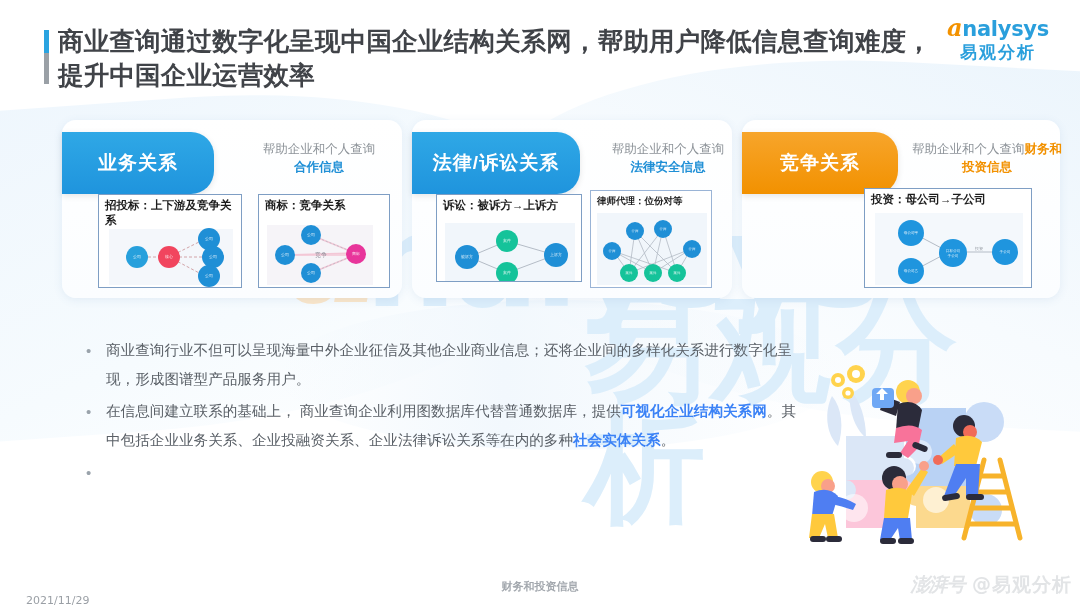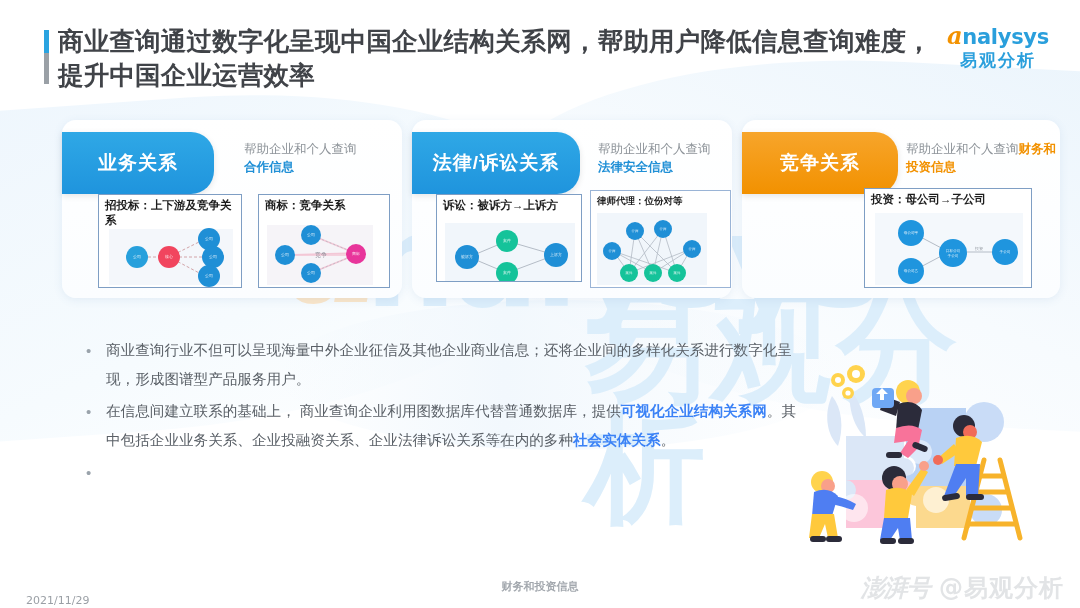--- a/index.html
+++ b/index.html
@@ -55,21 +55,21 @@
   .header{position:absolute;left:0;top:0;width:1080px;height:110px;}
   .title-bar{
     position:absolute;left:44px;top:30px;width:5px;height:54px;
     background:linear-gradient(180deg,#2aa3e0 0%,#2aa3e0 42%,#9aa0a6 42%,#9aa0a6 100%);
   }
   .title{
     position:absolute;left:58px;top:24px;width:880px;
     font-size:25.5px;line-height:34px;font-weight:700;color:#404348;
     letter-spacing:.2px;
   }
-  .logo{position:absolute;right:22px;top:16px;width:120px;height:62px;text-align:center;margin-top:8px;}
+  .logo{position:absolute;right:22px;top:16px;width:120px;height:62px;text-align:center;}
   .logo-en{
     font-size:21px;font-weight:700;color:#2a9fdc;letter-spacing:-.3px;line-height:24px;
     font-family:"DejaVu Sans",sans-serif;white-space:nowrap;
   }
   .logo-en .swirl{color:#f39200;font-style:italic;font-family:"DejaVu Serif",serif;font-size:24px;}
   .logo-cn{
     font-size:17px;font-weight:700;color:#2a9fdc;letter-spacing:2px;line-height:22px;
     font-family:"DejaVu Sans",sans-serif;
   }
 
@@ -84,21 +84,21 @@
   .badge{
     position:absolute;left:0;top:12px;height:62px;
     border-radius:0 23px 23px 0;
     display:flex;align-items:center;justify-content:center;
     color:#fff;font-size:19px;font-weight:700;letter-spacing:1px;
     box-shadow:0 2px 6px rgba(0,0,0,.10);
   }
   .badge.blue{background:linear-gradient(180deg,#2fa8e6 0%,#1f94dd 100%);}
   .badge.orange{background:linear-gradient(180deg,#f7a52b 0%,#f29100 100%);}
   .caption{
-    position:absolute;font-size:12.5px;line-height:18px;color:#8d9399;font-weight:400;
+    position:absolute;font-size:12.5px;line-height:18px;color:#8d9399;font-weight:400;text-align:center;
   }
   .caption b{font-weight:700;}
   .caption b.blue{color:#1f8fd6;}
   .caption b.orange{color:#f29100;}
 
   .diagram{
     position:absolute;background:#fff;border:1px solid #7e9ec4;
     box-sizing:border-box;overflow:hidden;
   }
   .diagram .dlabel{
@@ -121,21 +121,21 @@
   .bullet b{font-weight:700;color:#3b82f6;}
 
   
   .illus{position:absolute;right:4px;bottom:38px;width:288px;height:210px;}
 
   
   .footer{position:absolute;left:0;bottom:0;width:1080px;height:40px;}
   .f-date{position:absolute;left:26px;top:10px;font-size:11px;color:#9a9fa5;font-family:"DejaVu Sans",sans-serif;margin-top:16px;}
   .f-center{position:absolute;left:0;right:0;top:11px;text-align:center;font-size:11px;color:#a3a8ae;font-weight:700;}
   .f-wm{
-    position:absolute;right:16px;top:4px;font-size:24px;color:#e2e4e6;font-weight:700;
+    position:absolute;right:8px;top:4px;font-size:19px;color:#e2e4e6;font-weight:700;
     letter-spacing:1px;font-family:"DejaVu Sans",sans-serif;white-space:nowrap;
   }
   .f-wm .pp{font-style:italic;letter-spacing:-1px;}
 </style>
 </head>
 <body>
 
 <div class="slide">
 
   <div class="bg-swoosh-a"></div>
@@ -245,21 +245,21 @@
           <circle cx="119" cy="60" r="12" fill="#1f8fd6"></circle>
           <g fill="#ffffff" font-size="4" font-family="DejaVu Sans" text-anchor="middle" opacity=".85">
             <text x="30" y="63">被诉方</text>
               <text x="70" y="47">案件</text>
             <text x="70" y="79">案件</text>
               <text x="119" y="61">上诉方</text>
           </g>
         </svg>
       </div>
 
-      <div class="diagram" style="left:178px;top:70px;width:141px;height:98px;border-color:#9ab4d6;">
+      <div class="diagram" style="left:178px;top:70px;width:122px;height:98px;border-color:#9ab4d6;">
         <div class="dlabel small">律师代理：位份对等</div>
         <svg width="122" height="98" viewBox="0 0 122 98">
           <rect x="6" y="22" width="110" height="72" fill="#f1f6fb"></rect>
           <g stroke="#b2bac4" stroke-width=".8" fill="none">
             <line x1="44" y1="40" x2="38" y2="82"></line>
               <line x1="44" y1="40" x2="62" y2="82"></line>
             <line x1="44" y1="40" x2="86" y2="82"></line>
             <line x1="72" y1="38" x2="38" y2="82"></line>
               <line x1="72" y1="38" x2="62" y2="82"></line>
             <line x1="72" y1="38" x2="86" y2="82"></line>
@@ -286,21 +286,21 @@
               <text x="62" y="83">案件</text>
               <text x="86" y="83">案件</text>
           </g>
         </svg>
       </div>
     </div>
 
     <div class="group" style="left:742px;width:320px;">
       <div class="group-panel" style="width:318px;height:178px;"></div>
       <div class="badge orange" style="width:156px;">竞争关系</div>
-      <div class="caption" style="left:164px;top:20px;width:150px;">
+      <div class="caption" style="left:170px;top:20px;width:150px;">
         <span>帮助企业和个人查询</span><b class="orange">财务和投资信息</b>
       </div>
 
       <div class="diagram" style="left:122px;top:68px;width:168px;height:100px;">
         <div class="dlabel">投资：母公司→子公司</div>
         <svg width="168" height="100" viewBox="0 0 168 100">
           <rect x="10" y="24" width="148" height="72" fill="#f4f8fc"></rect>
           <g stroke="#b4bcc6" stroke-width="1" fill="none">
             <line x1="48" y1="44" x2="82" y2="62"></line>
             <line x1="48" y1="82" x2="82" y2="64"></line>

